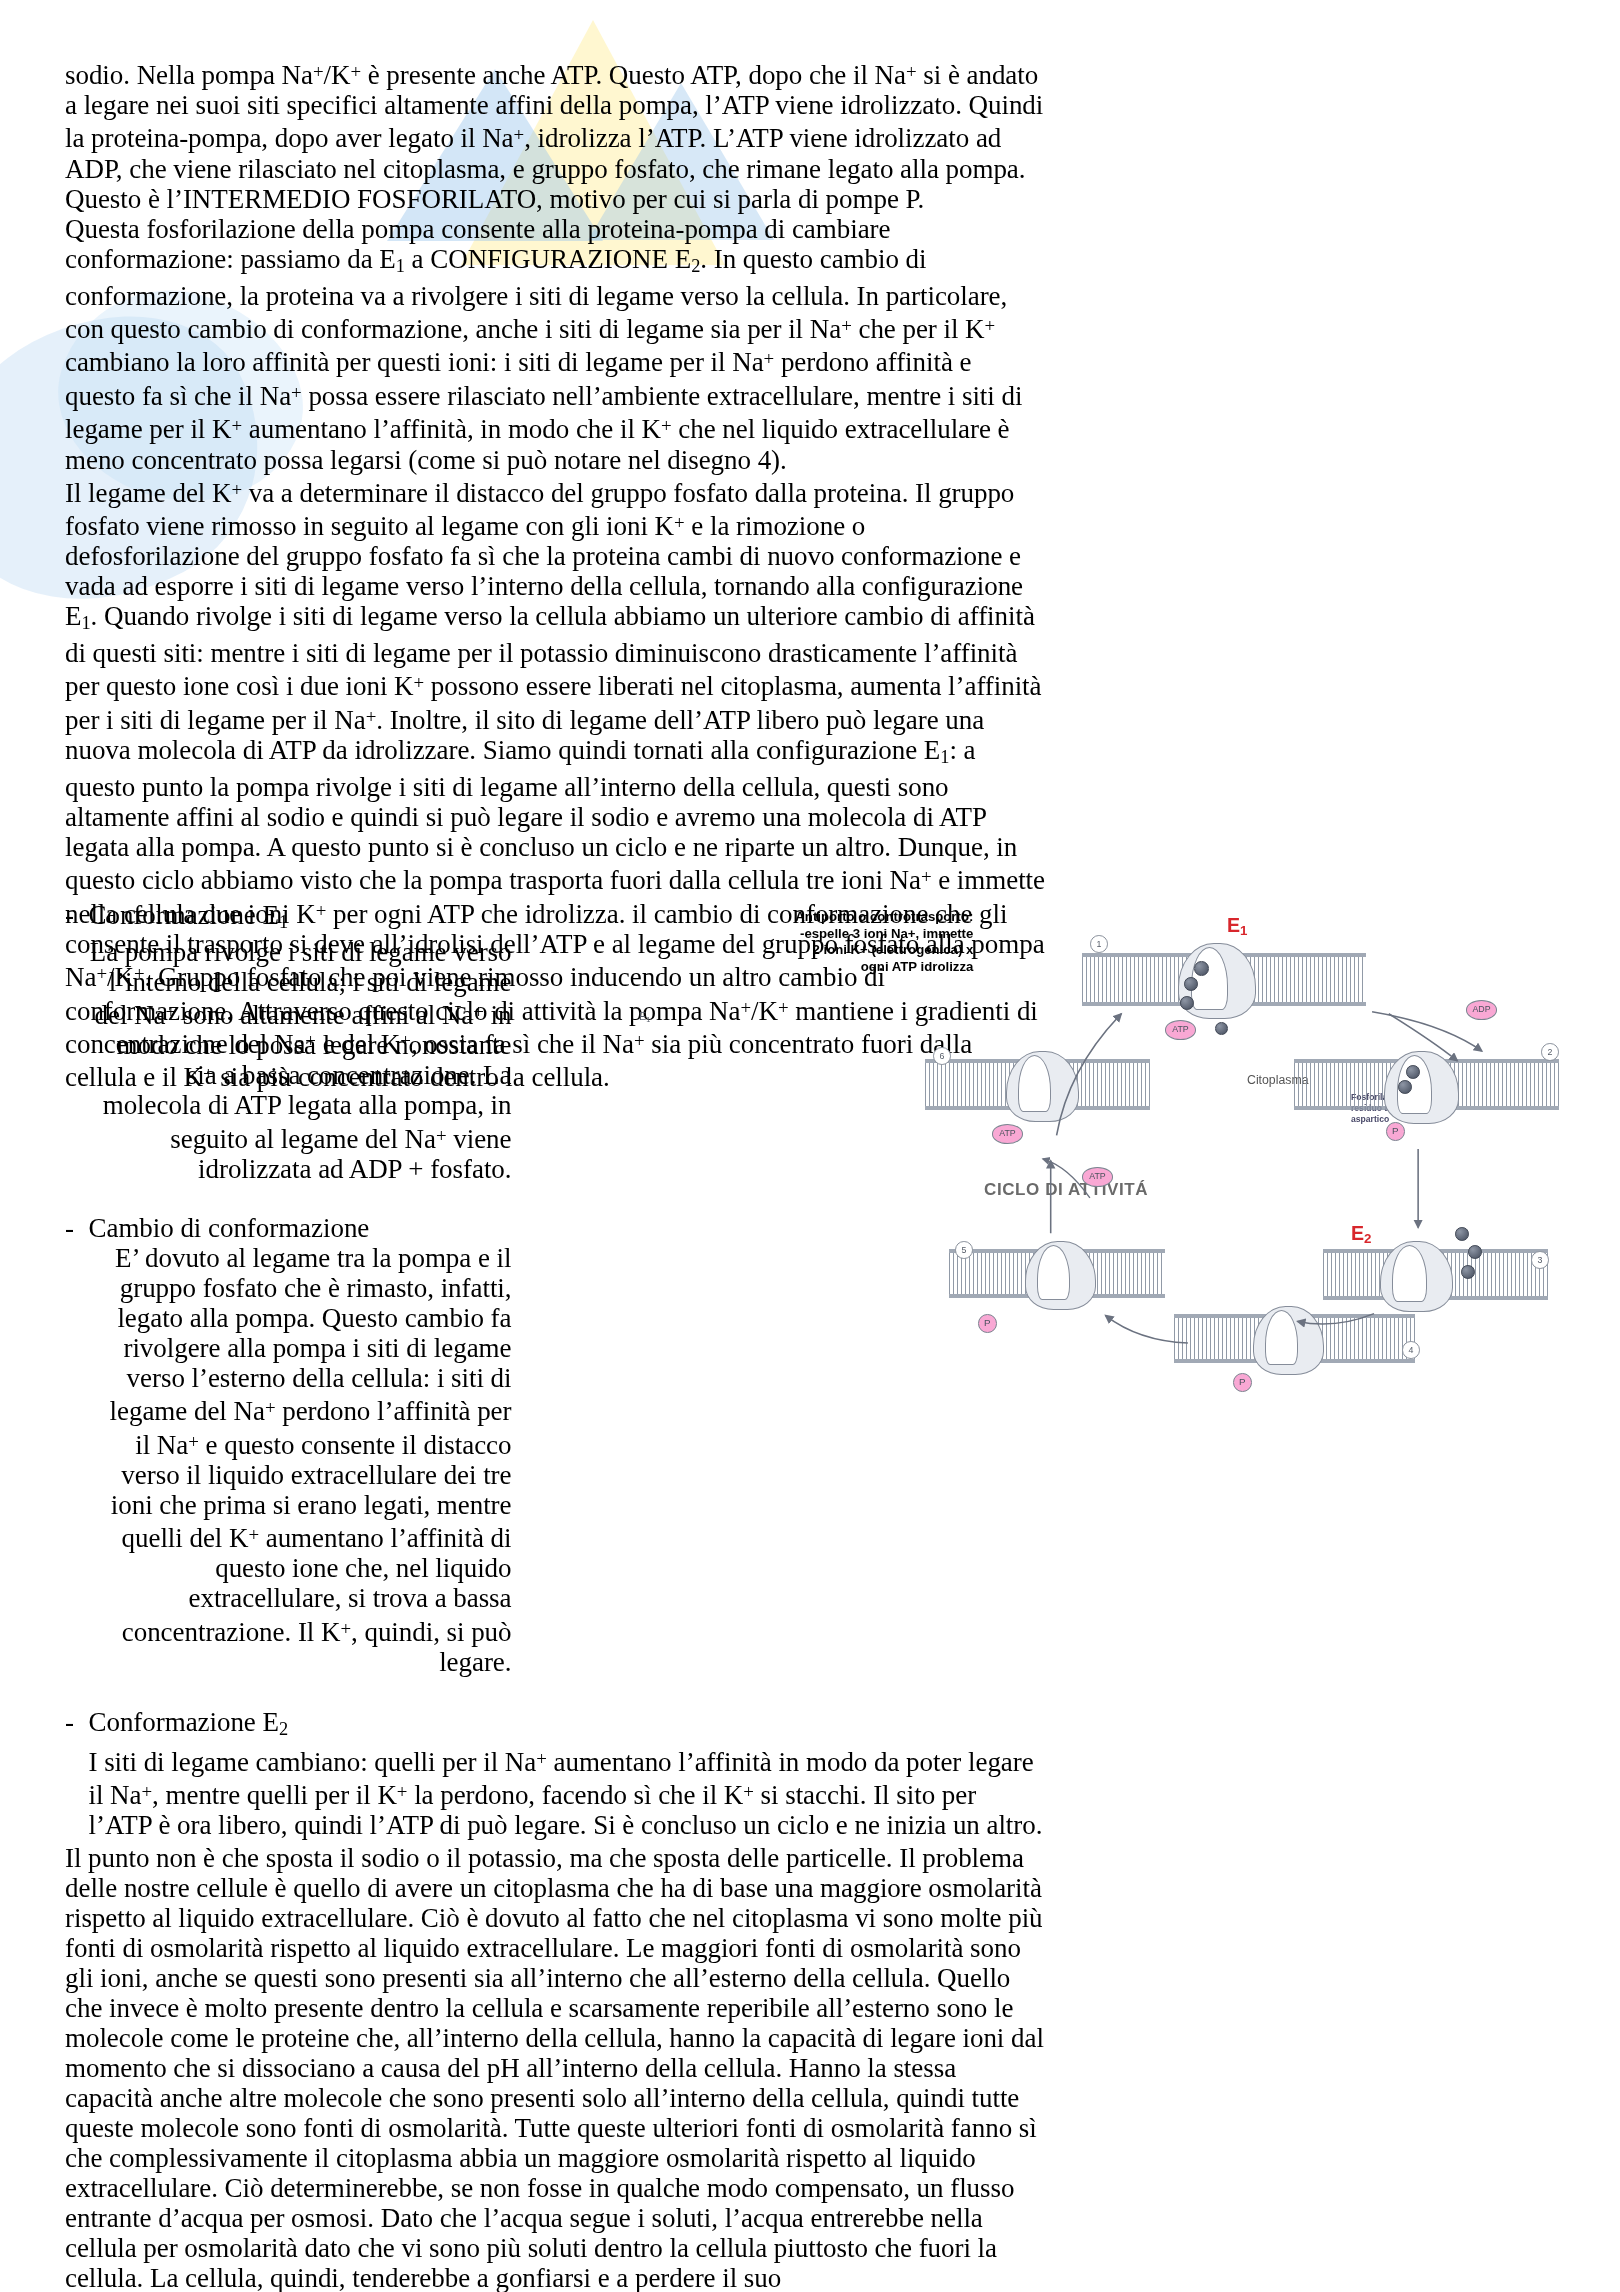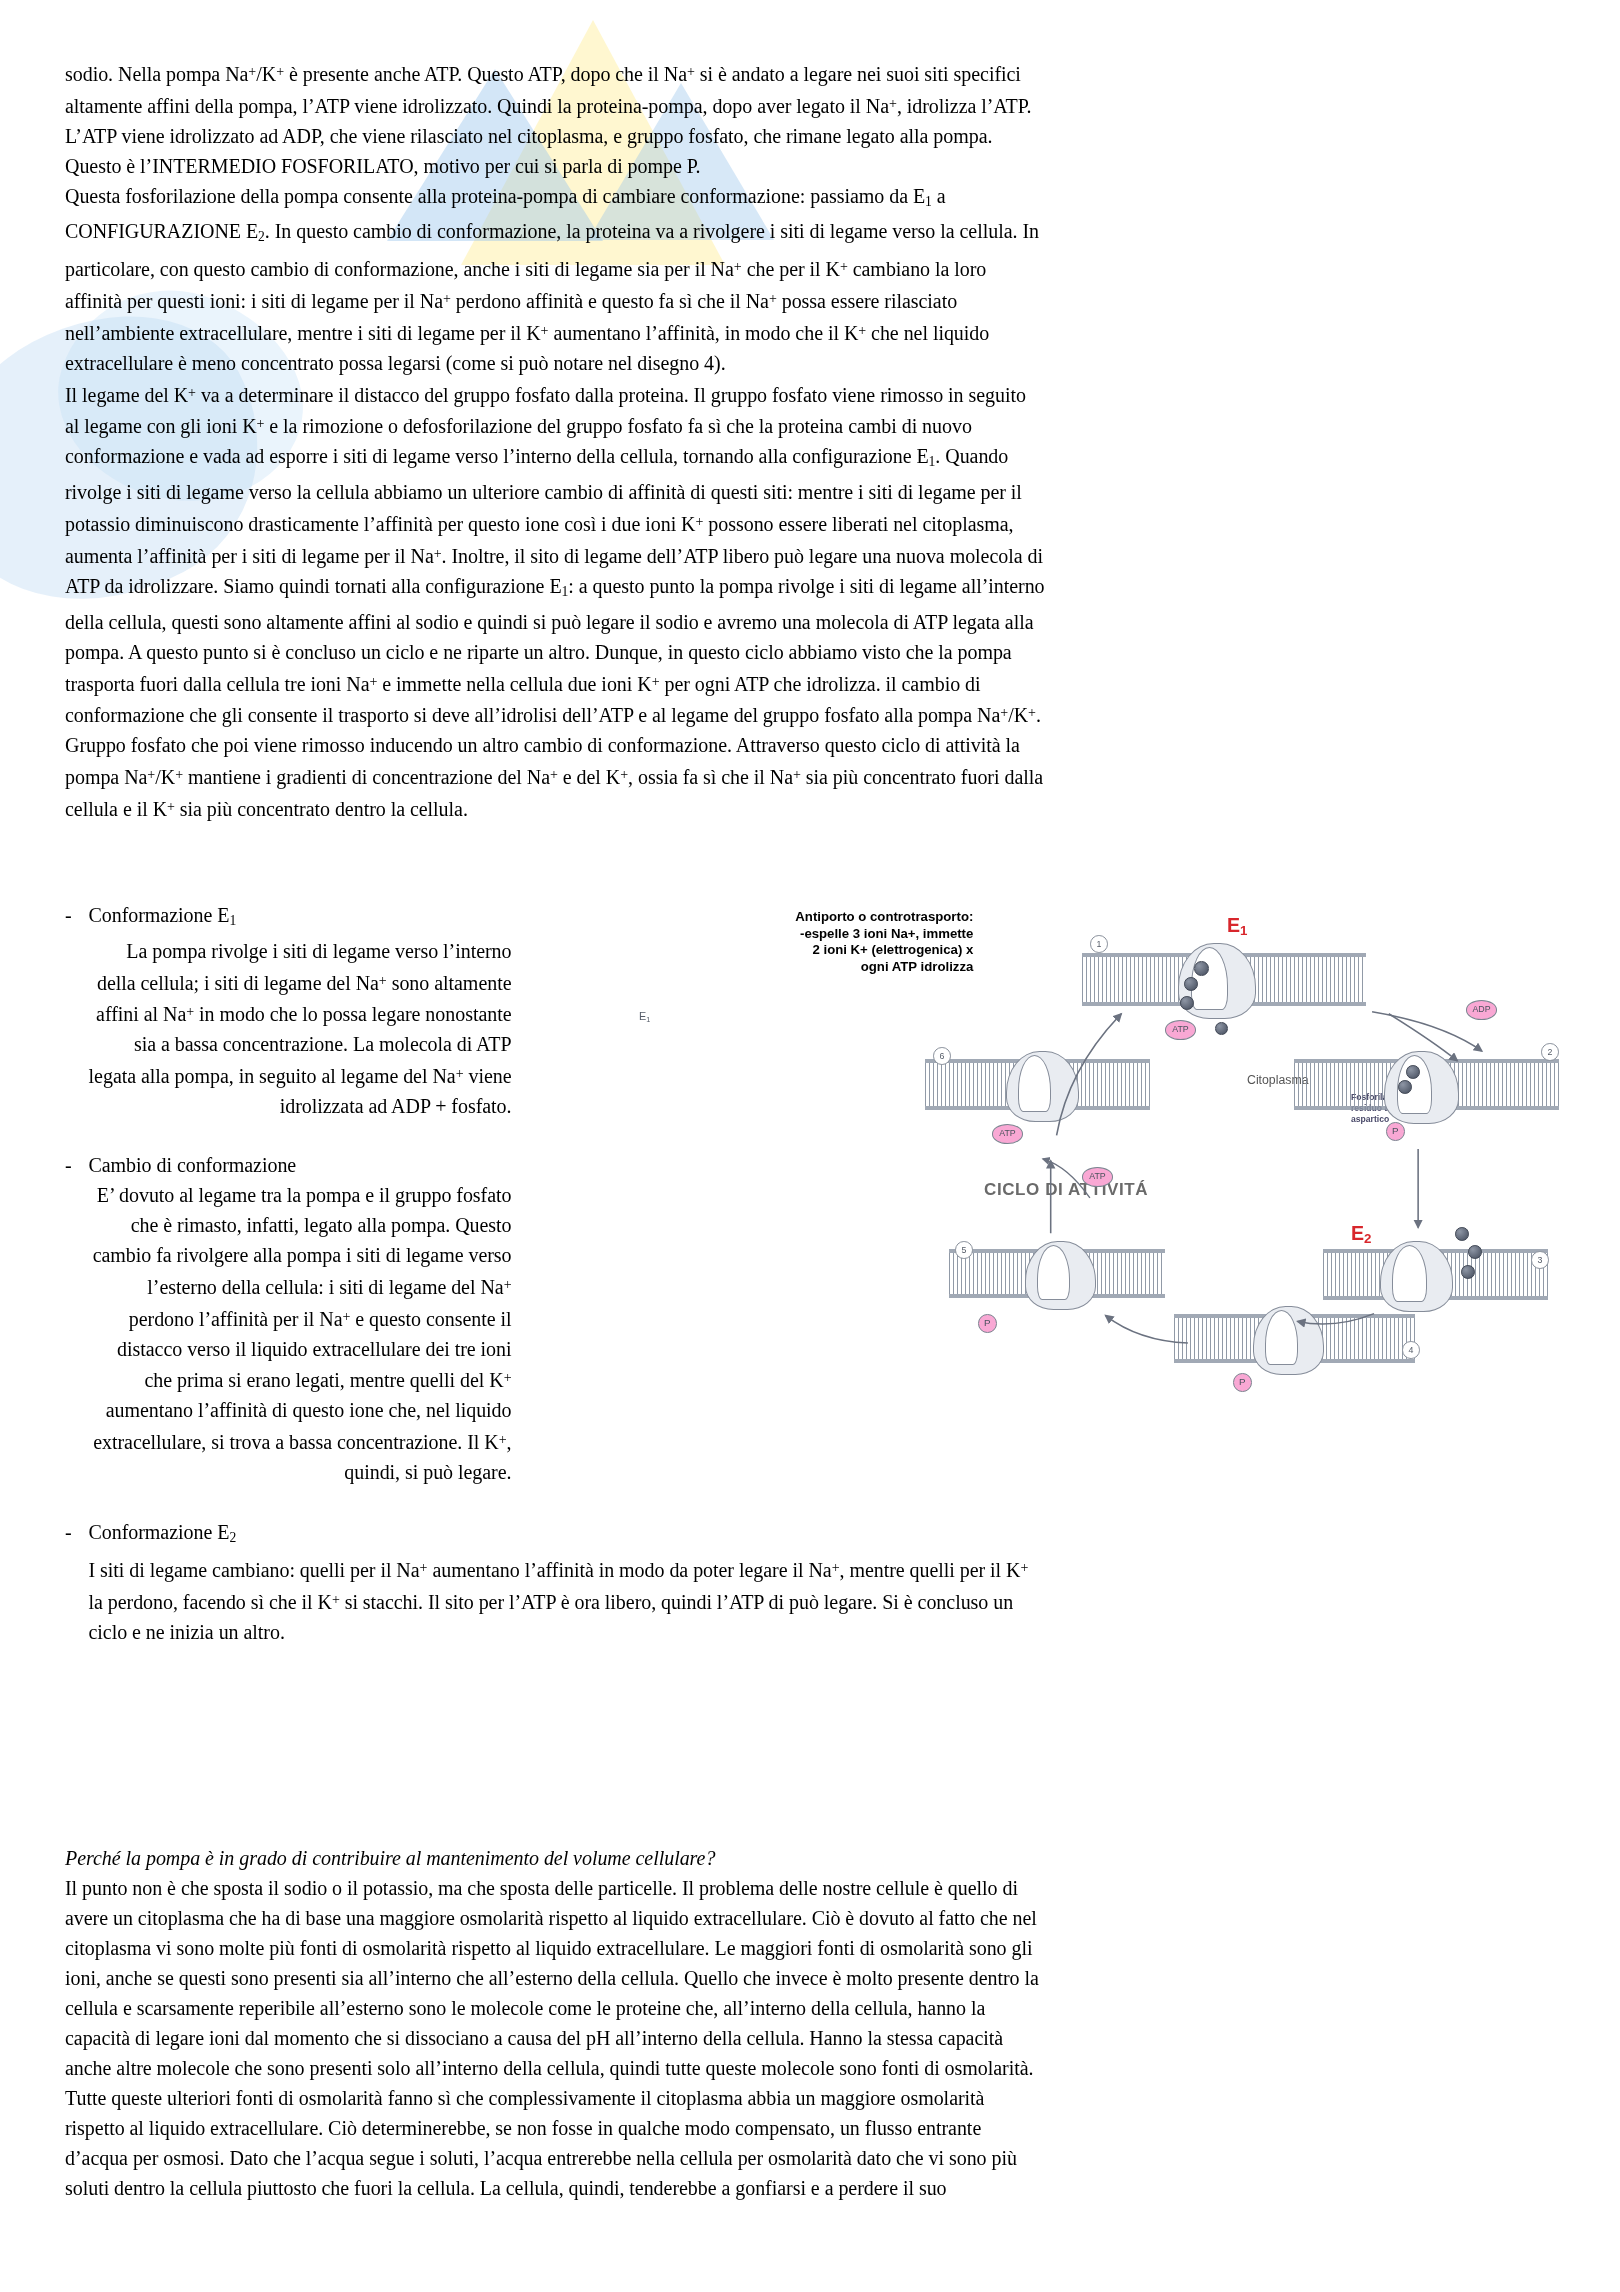--- a/index.html
+++ b/index.html
@@ -79,21 +79,21 @@
     letter-spacing: 9.8px;
     white-space: nowrap;
   }
 
   
   .body-block {
     position: absolute;
     left: 65px;
     width: 980px;
     z-index: 2;
-    font-size: 20px;
+    font-size: 27px;
     line-height: 30px;
     text-align: left;
     letter-spacing: -0.05px;
   }
   .body-block p { margin: 0; }
   sub { font-size: 0.68em; vertical-align: -0.22em; }
   .sup-ion { font-size: 0.70em; vertical-align: 0.34em; }
 
   .para-top   { top: 57px; }
   .para-list  { top: 900px; }
@@ -298,21 +298,20 @@
         <span><span>Conformazione E</span><sub>2</sub></span>
       </div>
       <div class="bullet-row">
         <span>I siti di legame cambiano: quelli per il Na<span class="sup-ion">+</span> aumentano l’affinità in modo da poter legare il Na<span class="sup-ion">+</span>, mentre quelli per il K<span class="sup-ion">+</span> la perdono, facendo sì che il K<span class="sup-ion">+</span> si stacchi. Il sito per l’ATP è ora libero, quindi l’ATP di può legare. Si è concluso un ciclo e ne inizia un altro.</span>
       </div>
     </div>
 
   </div>
 
   <div class="body-block q-block">
-    <p class="italic-head">Perché la pompa è in grado di contribuire al mantenimento del volume cellulare?</p>
     <p>Il punto non è che sposta il sodio o il potassio, ma che sposta delle particelle. Il problema delle nostre cellule è quello di avere un citoplasma che ha di base una maggiore osmolarità rispetto al liquido extracellulare. Ciò è dovuto al fatto che nel citoplasma vi sono molte più fonti di osmolarità rispetto al liquido extracellulare. Le maggiori fonti di osmolarità sono gli ioni, anche se questi sono presenti sia all’interno che all’esterno della cellula. Quello che invece è molto presente dentro la cellula e scarsamente reperibile all’esterno sono le molecole come le proteine che, all’interno della cellula, hanno la capacità di legare ioni dal momento che si dissociano a causa del pH all’interno della cellula. Hanno la stessa capacità anche altre molecole che sono presenti solo all’interno della cellula, quindi tutte queste molecole sono fonti di osmolarità. Tutte queste ulteriori fonti di osmolarità fanno sì che complessivamente il citoplasma abbia un maggiore osmolarità rispetto al liquido extracellulare. Ciò determinerebbe, se non fosse in qualche modo compensato, un flusso entrante d’acqua per osmosi. Dato che l’acqua segue i soluti, l’acqua entrerebbe nella cellula per osmolarità dato che vi sono più soluti dentro la cellula piuttosto che fuori la cellula. La cellula, quindi, tenderebbe a gonfiarsi e a perdere il suo</p>
   </div>
 
   <div class="figure">
 
     <div class="fig-caption"><span>Antiporto o controtrasporto:</span>
 <span style="padding-left:35px">-espelle 3 ioni Na+, immette</span>
 <span style="padding-left:35px">2 ioni K+ (elettrogenica) x</span>
 <span style="padding-left:35px">ogni ATP idrolizza</span></div>
 

